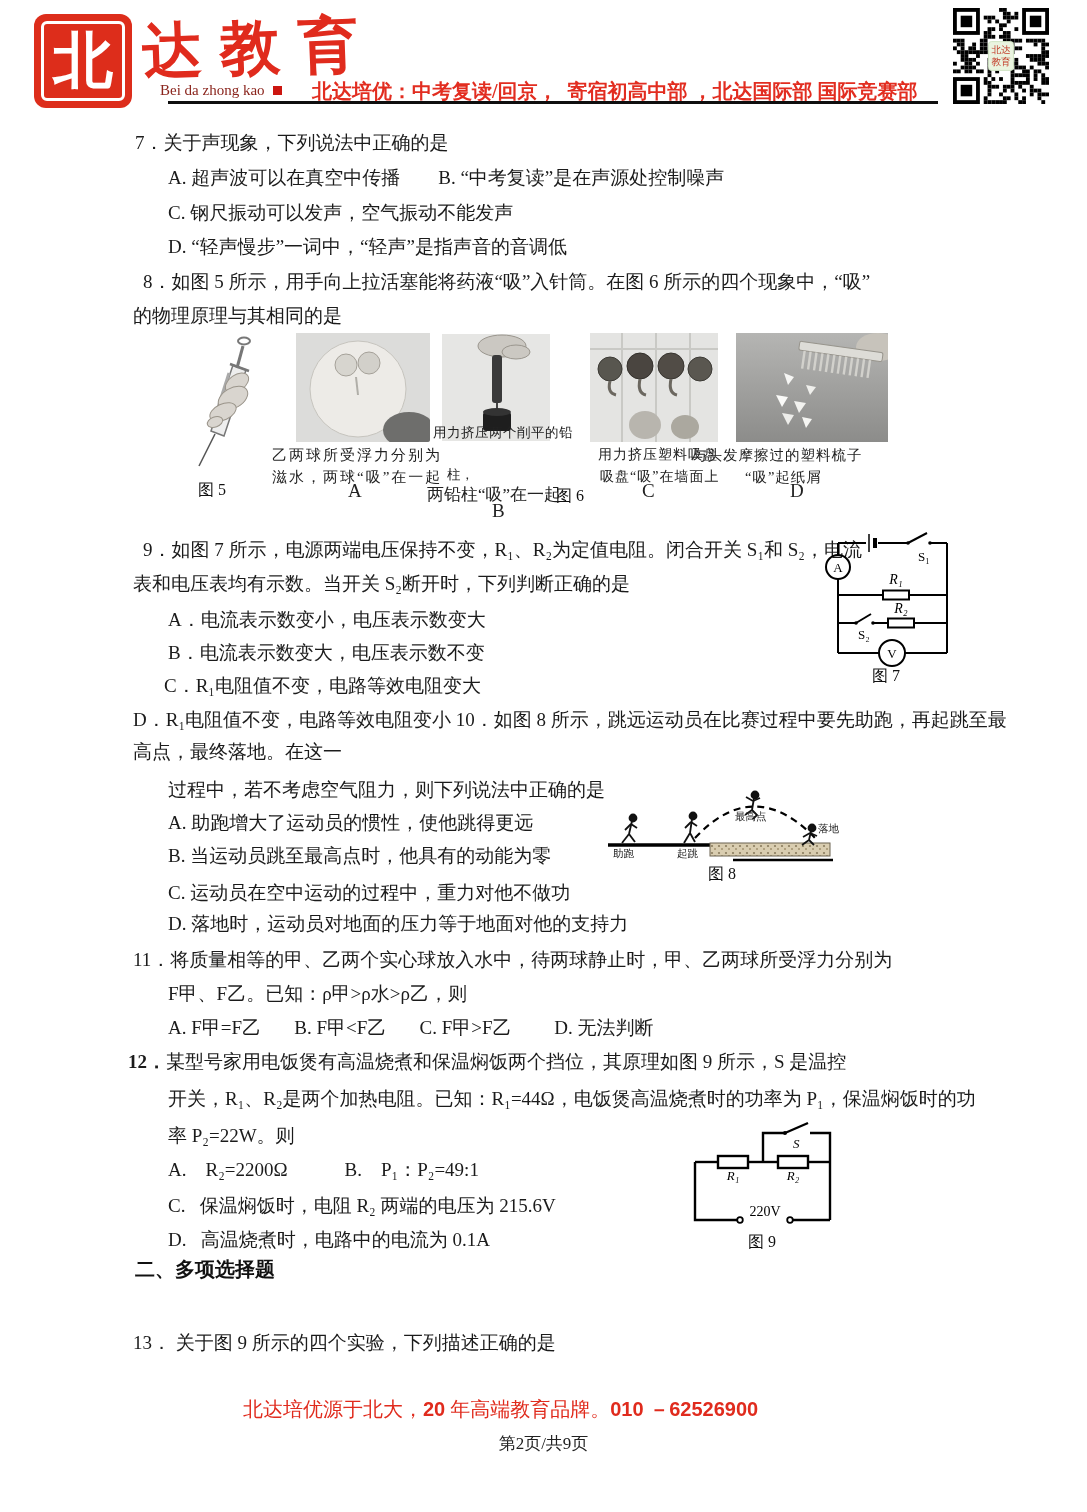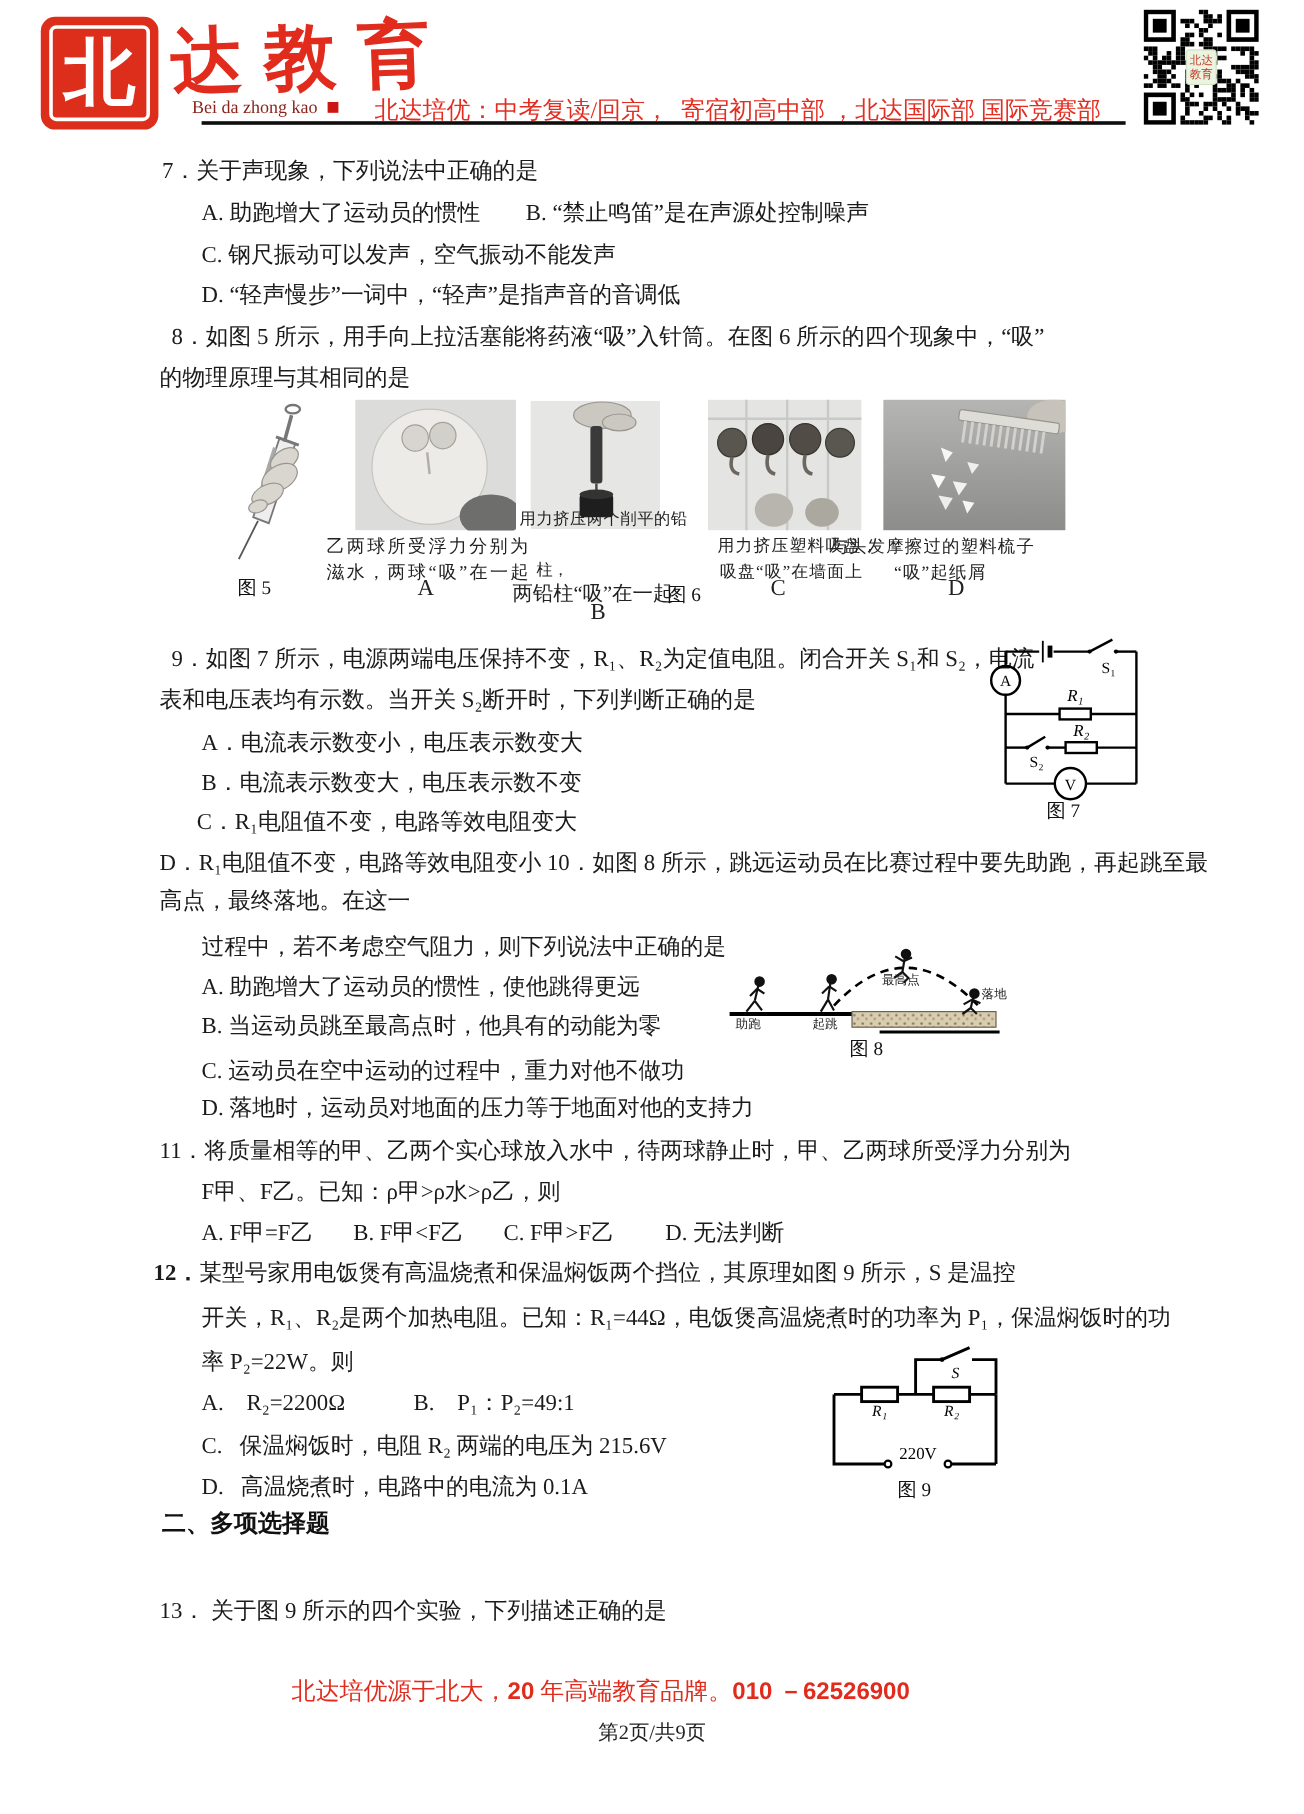--- a/index.html
+++ b/index.html
@@ -11,21 +11,21 @@
   .figlabel{position:absolute;font-size:16px;color:#111;}
   .seal{position:absolute;left:36px;top:16px;width:94px;height:90px;background:#dd2d1b;
         border-radius:10px;box-shadow:0 0 0 2px #dd2d1b;}
   .seal-inner{position:absolute;left:5px;top:5px;right:5px;bottom:5px;border:3px solid #fff;
         border-radius:6px;display:flex;align-items:center;justify-content:center;
         color:#fff;font-size:60px;font-weight:bold;}
   .brand-script{position:absolute;left:142px;top:8px;font-size:60px;font-weight:bold;
         color:#e02b1d;letter-spacing:18px;transform:rotate(-2deg);}
   .brand-sub{position:absolute;left:160px;top:82px;font-size:15px;color:#8a241c;white-space:pre;}
   .red-sq{display:inline-block;width:9px;height:9px;background:#cc1610;margin-left:8px;}
-  .tagline{position:absolute;left:312px;top:78px;font-size:20px;font-weight:normal;color:#e22d20;white-space:pre;}
+  .tagline{position:absolute;left:312px;top:78px;font-size:20px;font-weight:bold;color:#e22d20;white-space:pre;}
   .header-rule{position:absolute;left:168px;top:101px;width:770px;height:3px;background:#0e0e0e;}
   .photo{position:absolute;}
   .bold{font-weight:bold;}
   .sans{font-family:"Liberation Sans","DejaVu Sans",sans-serif;}
   .section-title{position:absolute;font-size:20px;font-weight:bold;white-space:pre;
         font-family:"Liberation Sans","DejaVu Sans",sans-serif;color:#111;}
   .footer-red{position:absolute;left:243px;top:1396px;font-size:20px;color:#e02b1d;white-space:pre;}
   .footer-page{position:absolute;left:0;right:0;top:1432px;text-align:center;font-size:17px;color:#222;}
   svg text{font-family:"Liberation Serif","DejaVu Serif",serif;}
 </style>
@@ -263,21 +263,21 @@
         <rect x="0" y="72" width="28" height="28" fill="#000"></rect>
         <rect x="4" y="76" width="20" height="20" fill="#fff"></rect>
         <rect x="8" y="80" width="12" height="12" fill="#000"></rect>
       </g>
     <rect x="37" y="35" width="26" height="30" rx="3" fill="#eaf4e0" stroke="#cfe3c2"></rect>
     <text x="50" y="47" font-size="10" fill="#c23b28" text-anchor="middle">北达</text>
     <text x="50" y="59" font-size="10" fill="#c23b28" text-anchor="middle">教育</text>
   </svg>
 
   <div class="t" style="left:135px;top:131px;">7．关于声现象，下列说法中正确的是</div>
-  <div class="t" style="left:168px;top:166px;">A. 助跑增大了运动员的惯性        B. “禁止鸣笛”是在声源处控制噪声</div>
+  <div class="t" style="left:168px;top:166px;">A. 超声波可以在真空中传播        B. “中考复读”是在声源处控制噪声</div>
   <div class="t" style="left:168px;top:201px;">C. 钢尺振动可以发声，空气振动不能发声</div>
   <div class="t" style="left:168px;top:235px;">D. “轻声慢步”一词中，“轻声”是指声音的音调低</div>
 
   <div class="t" style="left:143px;top:270px;">8．如图 5 所示，用手向上拉活塞能将药液“吸”入针筒。在图 6 所示的四个现象中，“吸”</div>
   <div class="t" style="left:133px;top:304px;">的物理原理与其相同的是</div>
 
   <svg class="photo" style="left:185px;top:328px;" width="85" height="150" viewBox="0 0 85 150">
     <line x1="14" y1="138" x2="30" y2="106" stroke="#555" stroke-width="1.5"></line>
     <polygon points="26,103 48,37 61,42 39,108" fill="#eee" stroke="#777" stroke-width="1.5"></polygon>
     <line x1="44" y1="45" x2="28" y2="95" stroke="#aaa" stroke-width="3"></line>

